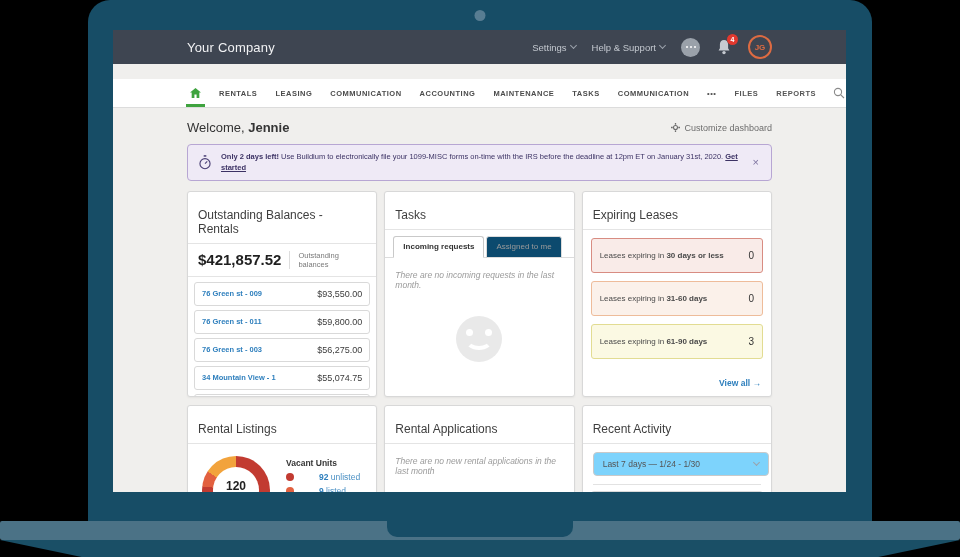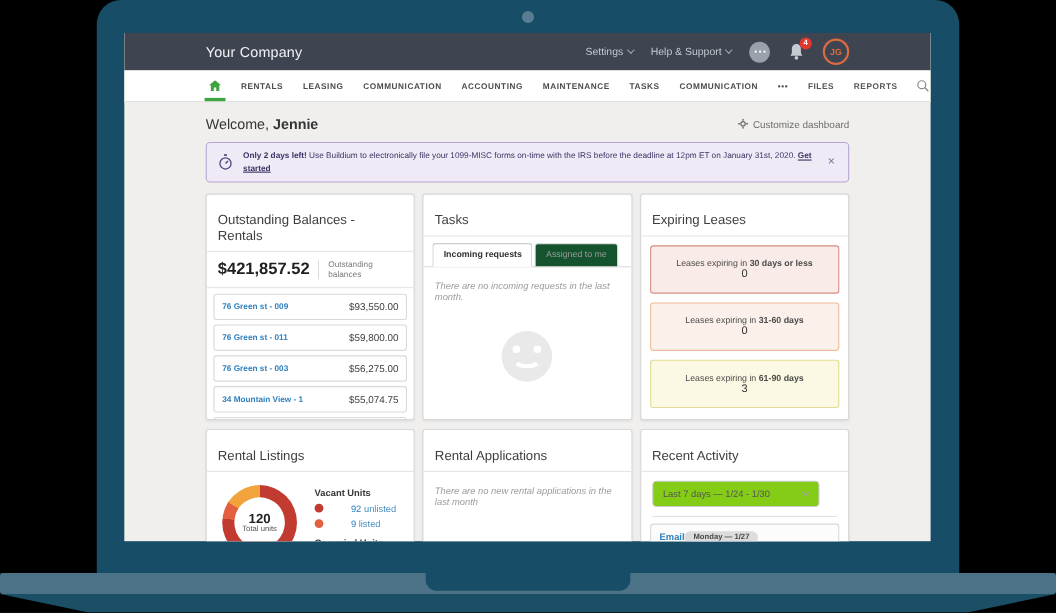--- a/index.html
+++ b/index.html
@@ -23,21 +23,21 @@
   .topbar-right { margin-left:auto; display:flex; align-items:center; gap:16px; }
   .menu-link { display:flex; align-items:center; gap:4px; font-size:9.5px; color:#c3c8cf; cursor:pointer; }
   .chev { width:5px; height:5px; border-right:1px solid #9ba2ab; border-bottom:1px solid #9ba2ab; transform:rotate(45deg); margin-top:-3px; }
   .chat-icon { width:19px; height:19px; border-radius:50%; background:#9aa1aa; display:flex; align-items:center; justify-content:center; gap:2px; }
   .chat-icon i { width:2px; height:2px; border-radius:50%; background:#fff; }
   .bell-wrap { position:relative; width:16px; height:17px; }
   .badge { position:absolute; top:-5px; right:-6px; min-width:11px; height:11px; border-radius:6px; background:#e2382e; color:#fff; font-size:7px; font-weight:bold; display:flex; align-items:center; justify-content:center; padding:0 2px; }
   .avatar { width:24px; height:24px; border-radius:50%; border:2px solid #dd6b42; color:#dd6b42; display:flex; align-items:center; justify-content:center; font-size:8px; font-weight:bold; }
 
   
-  .navbar { height:29px; background:#fff; border-bottom:1px solid #dcdcdc; display:flex; align-items:stretch; padding:0 66px 0 68px; }
+  .navbar { height:29px; background:#fff; border-bottom:1px solid #dcdcdc; display:flex; align-items:stretch; padding:0 66px 0 68px;margin-top:15px; }
   .nav-home { display:flex; align-items:center; padding:0 9px; position:relative; }
   .nav-home:after { content:""; position:absolute; left:5px; right:5px; bottom:0; height:3px; background:#3fa33f; }
   .nav-item { display:flex; align-items:center; padding:0 9px; font-size:7.5px; font-weight:bold; color:#4b4b4b; letter-spacing:.5px; cursor:pointer; }
   .nav-item.dim { color:#555; }
   .nav-spacer { flex:1; }
   .nav-search { display:flex; align-items:center; padding:0 8px; }
 
   
   .page-body { padding:12px 74px 0; }
   .welcome-row { display:flex; justify-content:space-between; align-items:center; }
@@ -64,56 +64,56 @@
   .bal-total { font-size:15px; font-weight:bold; color:#1f1f1f; }
   .bal-total-label { font-size:7.5px; color:#7a7a7a; margin-left:8px; padding-left:8px; border-left:1px solid #ddd; }
   .bal-rows { padding:5px 6px 0; }
   .bal-row { display:flex; justify-content:space-between; align-items:center; border:1px solid #d9d9d9; border-radius:3px; padding:6px 7px; margin-bottom:4px; cursor:pointer; }
   .bal-name { font-size:7.5px; font-weight:bold; color:#2e7fbd; }
   .bal-amount { font-size:9px; color:#3b3b3b; }
   .view-all { color:#2e7fbd; font-weight:bold; cursor:pointer; }
 
   
   .tabs { display:flex; gap:2px; padding:6px 8px 0; border-bottom:1px solid #dcdcdc; }
-  .tab { font-size:8px; padding:5px 9px 6px; border:1px solid #dcdcdc; border-radius:3px 3px 0 0; background:#14532d; color:#9a9a9a; margin-bottom:-1px; cursor:pointer; }
+  .tab { font-size:8px; padding:5px 9px 6px; border:1px solid #dcdcdc; border-radius:3px 3px 0 0; background:#0c4a6e; color:#9a9a9a; margin-bottom:-1px; cursor:pointer; }
   .tab.active { background:#fff; color:#333; font-weight:bold; border-color:#c9c9c9; border-bottom-color:#fff; }
   .empty-msg { font-style:italic; font-size:8.5px; color:#9b9b9b; padding:12px 10px 0; }
 
   
   .smiley { width:46px; height:46px; border-radius:50%; background:#e9e9e9; margin:26px auto 0; position:relative; }
   .smiley .eye { position:absolute; width:7px; height:7px; border-radius:50%; background:#fff; top:13px; }
   .smiley .eye.l { left:10px; } .smiley .eye.r { right:10px; }
   .smiley .mouth { position:absolute; left:9px; top:14px; width:28px; height:20px; border:4px solid transparent; border-bottom-color:#fff; border-radius:50%; }
 
   
   .lease-rows { padding:8px 8px 0; }
-  .lease-row { display:flex; justify-content:space-between; align-items:center; border:1px solid #ccc; border-radius:3px; padding:11px 8px; margin-bottom:8px; cursor:pointer;flex-direction:column; }
+  .lease-row { display:flex; justify-content:space-between; align-items:center; border:1px solid #ccc; border-radius:3px; padding:11px 8px; margin-bottom:8px; cursor:pointer; }
   .lease-label { font-size:8px; color:#4a4a4a; }
   .lease-label .b { font-weight:bold; }
   .lease-value { font-size:10px; color:#333; }
   .lease-footer { margin-top:auto; text-align:right; padding:6px 10px 8px; font-size:8.5px; }
 
   
   .listings-body { display:flex; padding:12px 10px 0; }
   .donut-wrap { position:relative; width:68px; height:68px; margin-left:4px; flex:none; }
   .donut { width:68px; height:68px; border-radius:50%; background:#c23b31; }
   .donut-hole { position:absolute; inset:11px; background:#fff; border-radius:50%; display:flex; flex-direction:column; align-items:center; justify-content:center; }
   .donut-value { font-size:12px; font-weight:bold; color:#222; }
   .donut-label { font-size:7px; color:#555; }
   .legend { margin-left:16px; }
   .legend-group-title { font-size:8.5px; font-weight:bold; color:#363636; margin:2px 0 1px; }
   .legend-group + .legend-group .legend-group-title { margin-top:7px; }
   .legend-item { display:flex; align-items:center; gap:5px; margin:4px 0; font-size:8.5px; cursor:pointer; }
   .dot { width:8px; height:8px; border-radius:50%; background:#999; flex:none; }
-  .legend-count { font-weight:normal; color:#2e7fbd;padding-left:20px; }
+  .legend-count { font-weight:bold; color:#2e7fbd;padding-left:20px; }
   .legend-word { color:#4a90c4; }
 
   
   .activity-head { margin:8px 10px 0; border-bottom:1px solid #e2e2e2; padding-bottom:8px; }
-  .activity-filter { width:152px; border:1px solid #c9c9c9; border-radius:4px; padding:6px 9px; display:flex; align-items:center; justify-content:space-between; font-size:8.5px; color:#555; background:#84cc16; cursor:pointer; }
+  .activity-filter { width:176px; border:1px solid #c9c9c9; border-radius:4px; padding:6px 9px; display:flex; align-items:center; justify-content:space-between; font-size:8.5px; color:#555; background:#7dd3fc; cursor:pointer; }
   .activity-item { margin:6px 8px; border:1px solid #d9d9d9; border-radius:3px; background:#fcfcfc; padding:6px 8px; cursor:pointer; }
   .activity-item-head { display:flex; justify-content:flex-start; align-items:flex-start; }
   .activity-type { font-size:8.5px; font-weight:bold; color:#2e7fbd; }
   .activity-badge { font-size:7px; font-weight:bold; color:#4a4a4a; background:#dcdcdc; border-radius:8px; padding:2px 8px; }
   .activity-text { font-size:8.5px; font-weight:bold; color:#3d3d3d; line-height:1.4; margin-top:2px; }
 </style>
 </head>
 <body>
 
 <div class="stage">

